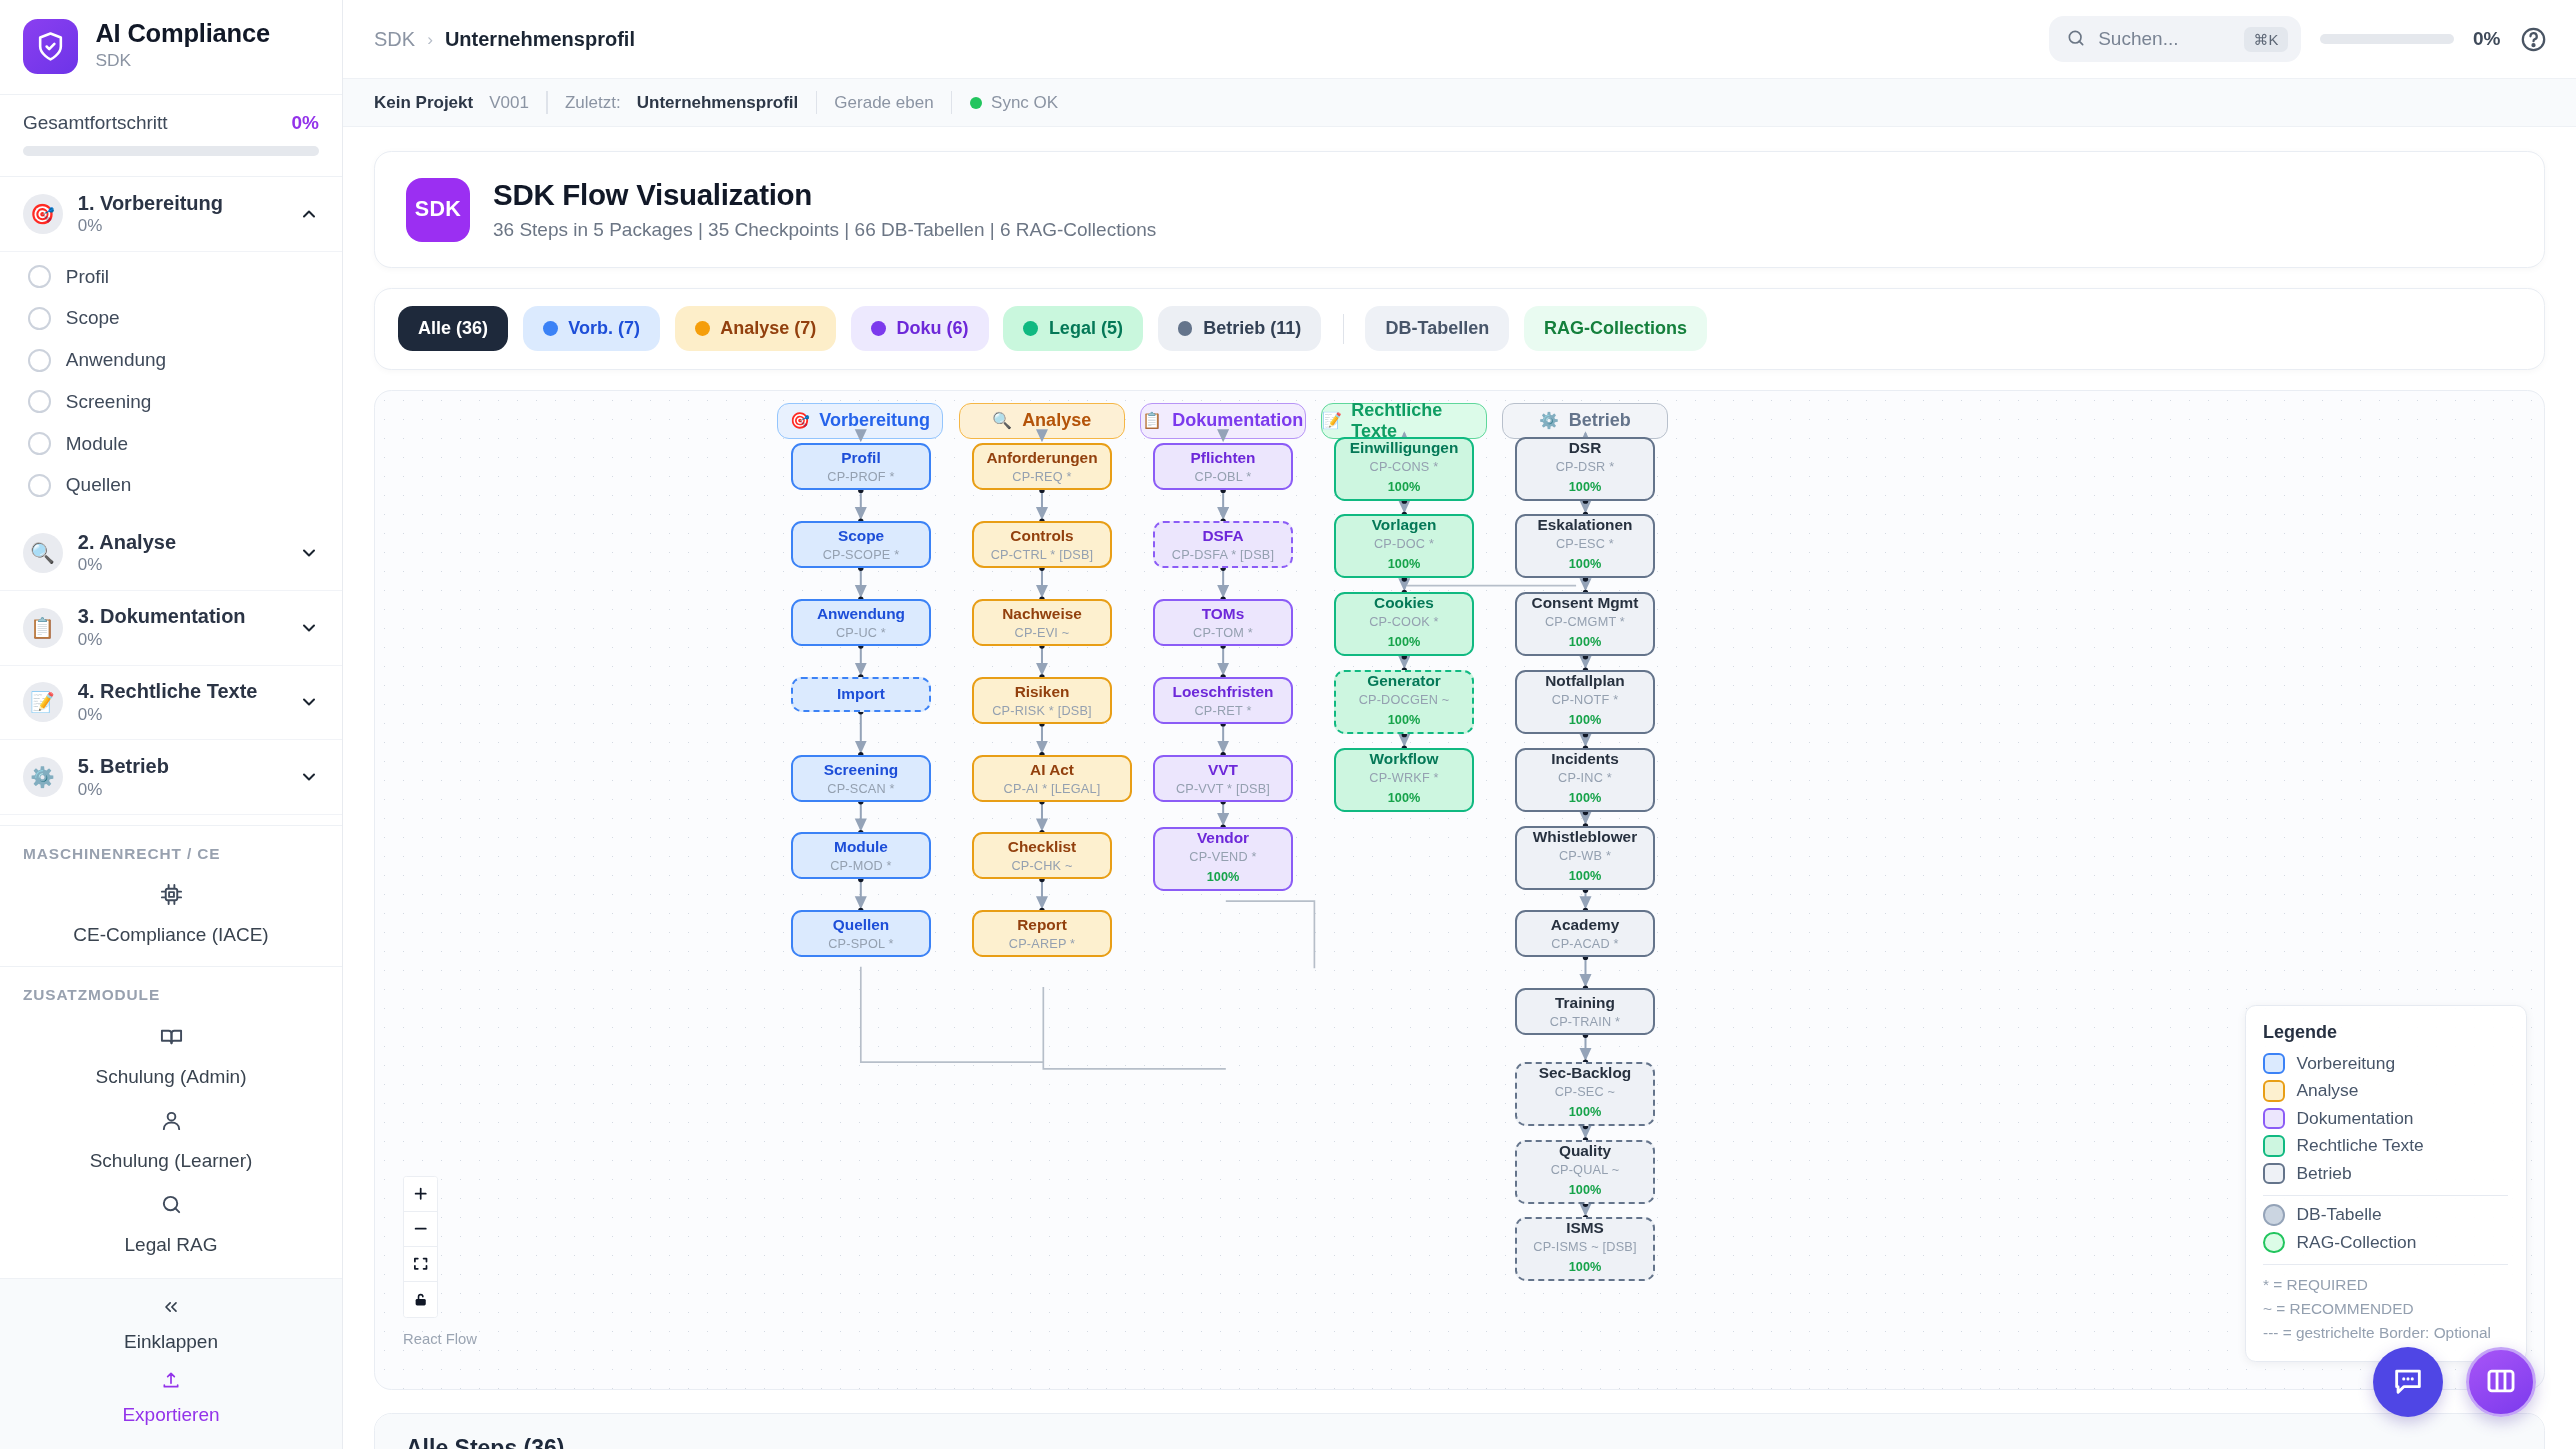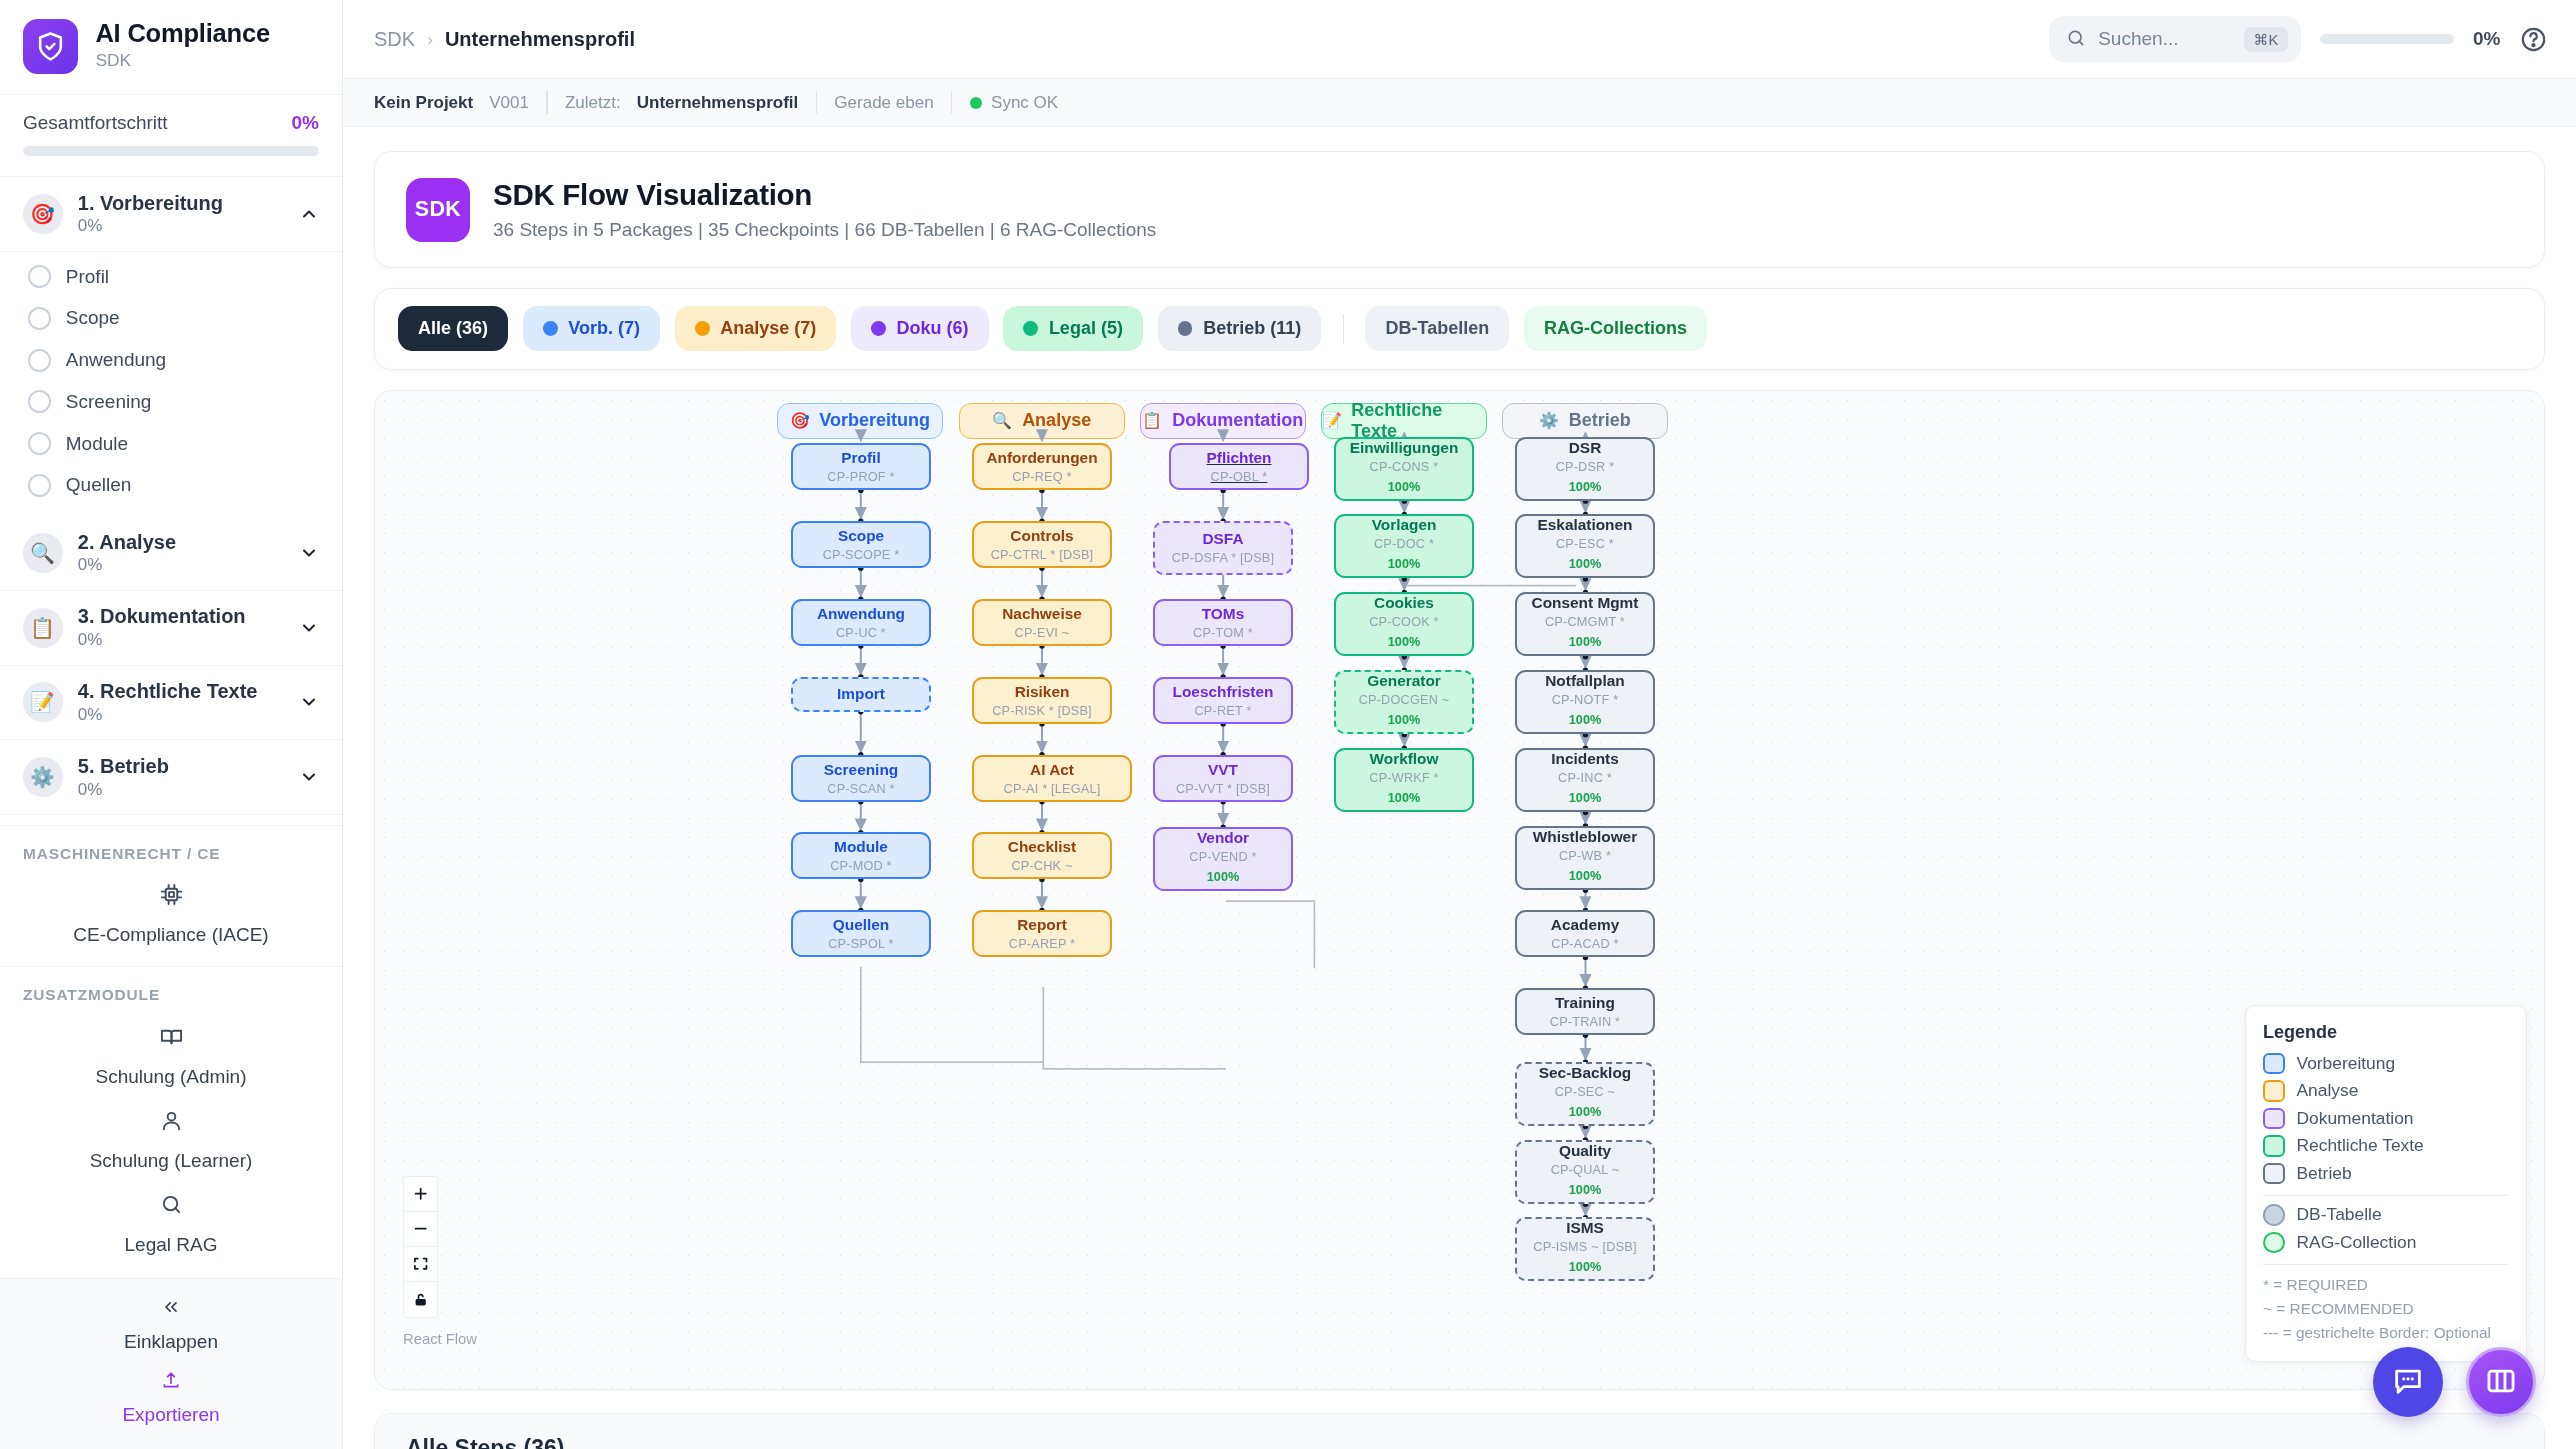--- a/index.html
+++ b/index.html
@@ -705,25 +705,25 @@
                 <div class="n-code">CP-AI * [LEGAL]</div>
               </div>
               <div class="node n-ana" style="left: 597px; top: 441px; width: 140px; height: 47px;">
                 <div class="n-title">Checklist</div>
                 <div class="n-code">CP-CHK ~</div>
               </div>
               <div class="node n-ana" style="left: 597px; top: 519px; width: 140px; height: 47px;">
                 <div class="n-title">Report</div>
                 <div class="n-code">CP-AREP *</div>
               </div>
-              <div class="node n-doku" style="left: 794px; top: 52px; width: 140px; height: 47px; text-decoration: underline;">
+              <div class="node n-doku" style="left: 778px; top: 52px; width: 140px; height: 47px;">
                 <div class="n-title">Pflichten</div>
                 <div class="n-code">CP-OBL *</div>
               </div>
-              <div class="node n-doku dashed" style="left: 778px; top: 130px; width: 140px; height: 54px; justify-content: center;">
+              <div class="node n-doku dashed" style="left: 778px; top: 130px; width: 140px; height: 47px; justify-content: center;">
                 <div class="n-title">DSFA</div>
                 <div class="n-code">CP-DSFA * [DSB]</div>
               </div>
               <div class="node n-doku" style="left: 778px; top: 208px; width: 140px; height: 47px;">
                 <div class="n-title">TOMs</div>
                 <div class="n-code">CP-TOM *</div>
               </div>
               <div class="node n-doku" style="left: 778px; top: 286px; width: 140px; height: 47px;">
                 <div class="n-title">Loeschfristen</div>
                 <div class="n-code">CP-RET *</div>

